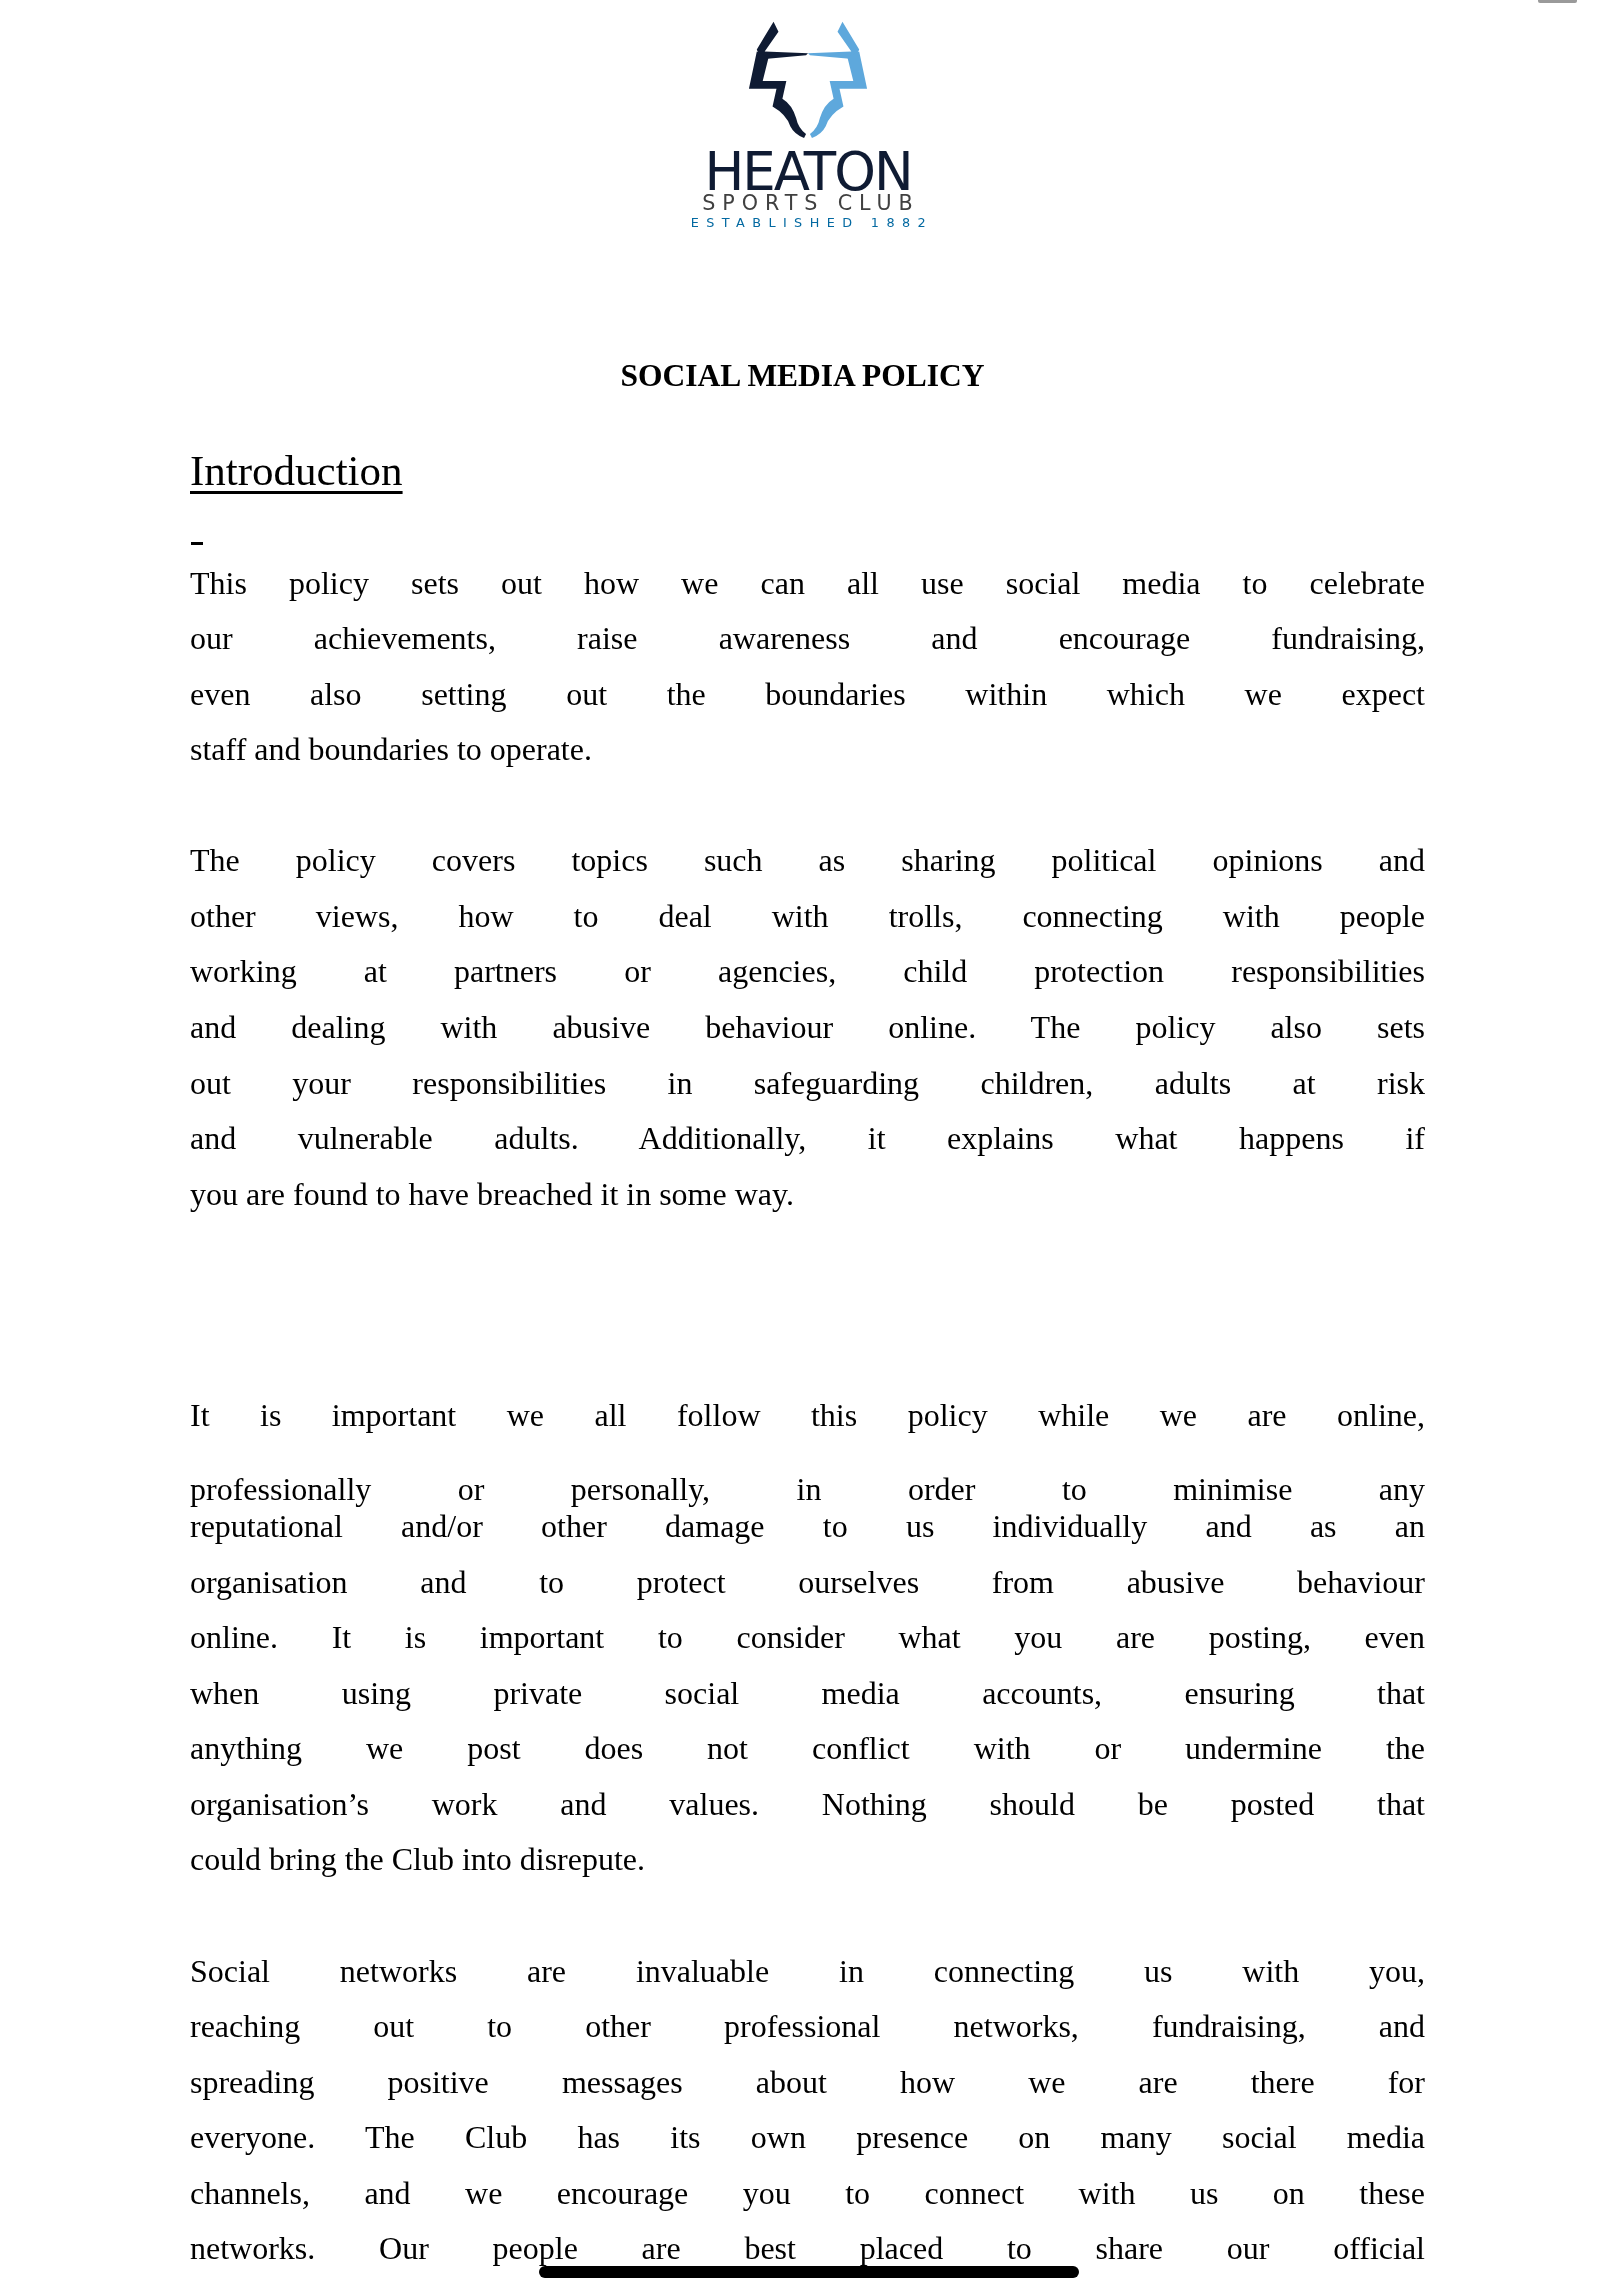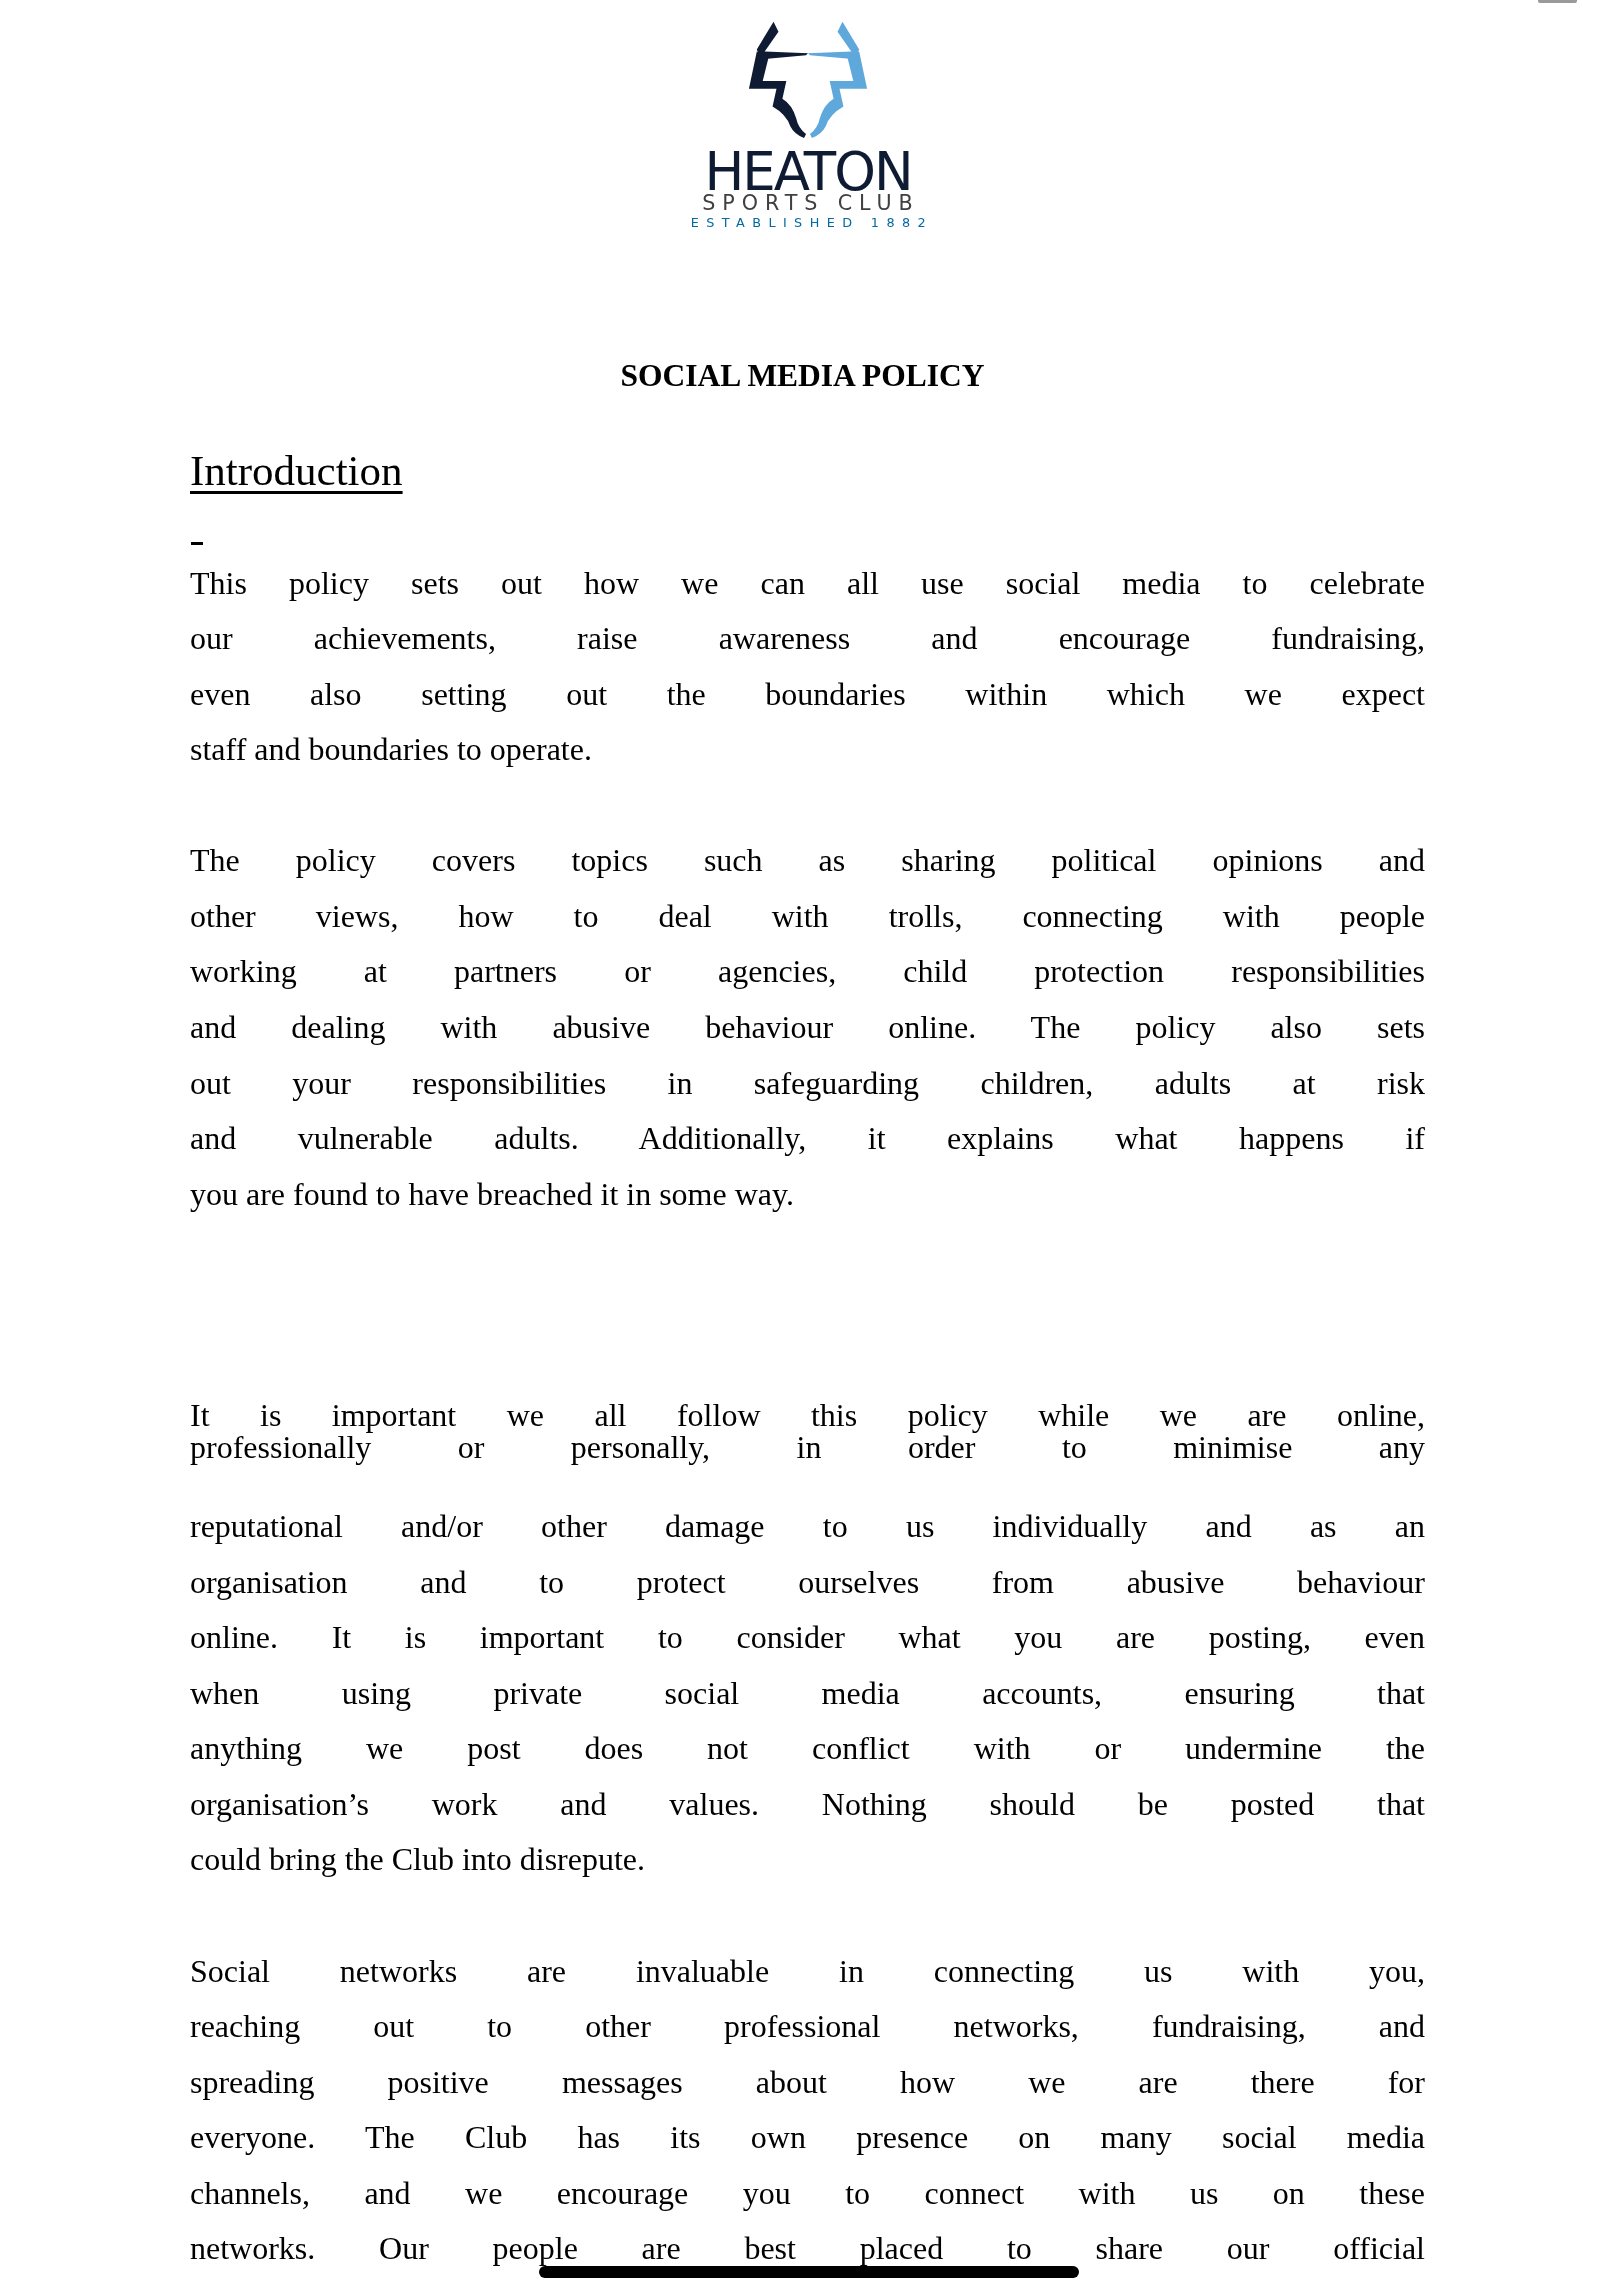--- a/index.html
+++ b/index.html
@@ -47,21 +47,21 @@
     <div class="line" style="top: 667px;">even also setting out the boundaries within which we expect</div>
     <div class="line last" style="top: 722px;">staff and boundaries to operate.</div>
     <div class="line" style="top: 833px;">The policy covers topics such as sharing political opinions and</div>
     <div class="line" style="top: 889px;">other views, how to deal with trolls, connecting with people</div>
     <div class="line" style="top: 944px;">working at partners or agencies, child protection responsibilities</div>
     <div class="line" style="top: 1000px;">and dealing with abusive behaviour online. The policy also sets</div>
     <div class="line" style="top: 1056px;">out your responsibilities in safeguarding children, adults at risk</div>
     <div class="line" style="top: 1111px;">and vulnerable adults. Additionally, it explains what happens if</div>
     <div class="line last" style="top: 1167px;">you are found to have breached it in some way.</div>
     <div class="line" style="top: 1388px;">It is important we all follow this policy while we are online,</div>
-    <div class="line" style="top: 1420px;">professionally or personally, in order to minimise any</div>
+    <div class="line" style="top: 1462px;">professionally or personally, in order to minimise any</div>
     <div class="line" style="top: 1499px;">reputational and/or other damage to us individually and as an</div>
     <div class="line" style="top: 1555px;">organisation and to protect ourselves from abusive behaviour</div>
     <div class="line" style="top: 1610px;">online. It is important to consider what you are posting, even</div>
     <div class="line" style="top: 1666px;">when using private social media accounts, ensuring that</div>
     <div class="line" style="top: 1721px;">anything we post does not conflict with or undermine the</div>
     <div class="line" style="top: 1777px;">organisation’s work and values. Nothing should be posted that</div>
     <div class="line last" style="top: 1832px;">could bring the Club into disrepute.</div>
     <div class="line" style="top: 1944px;">Social networks are invaluable in connecting us with you,</div>
     <div class="line" style="top: 1999px;">reaching out to other professional networks, fundraising, and</div>
     <div class="line" style="top: 2055px;">spreading positive messages about how we are there for</div>

